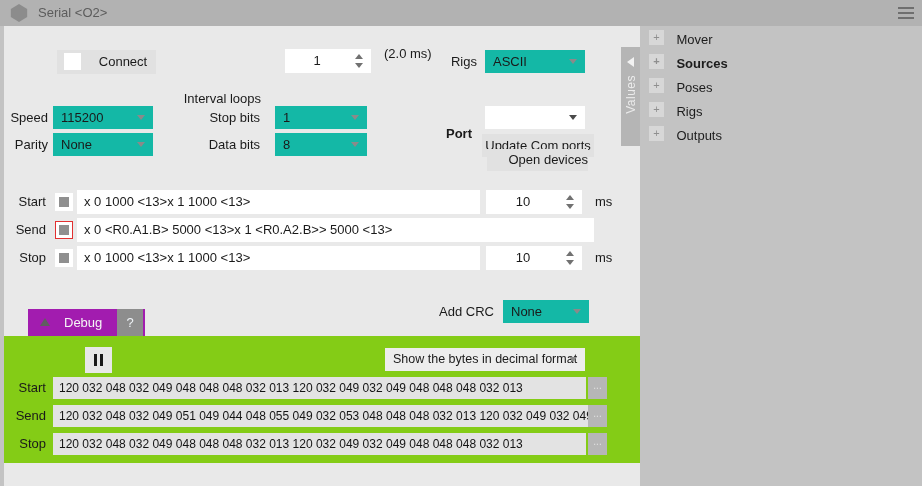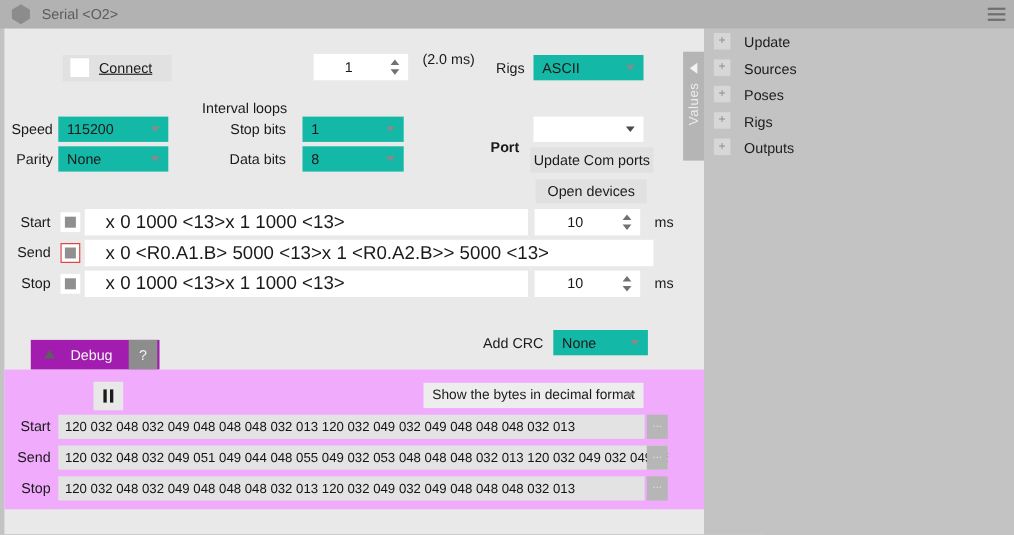--- a/index.html
+++ b/index.html
@@ -18,42 +18,42 @@
 
   .label{position:absolute;font-size:13px;color:#1a1a1a;height:16px;line-height:16px;}
   .r{text-align:right;}
 
   .btn{position:absolute;background:#e1e1e1;font-size:13px;color:#1a1a1a;text-align:center;cursor:pointer;}
   .select{position:absolute;height:23px;background:#14b8a6;font-size:13px;color:#1a1a1a;line-height:23px;padding-left:8px;cursor:pointer;white-space:nowrap;overflow:hidden;}
   .select .dd{position:absolute;right:8px;top:9px;width:0;height:0;border-left:4px solid transparent;border-right:4px solid transparent;border-top:5px solid #8a8a8a;}
   .select.white{background:#fff;}
   .select.white .dd{border-top-color:#4a4a4a;}
 
-  .input{position:absolute;height:24px;background:#fff;font-size:17px;color:#1a1a1a;line-height:24px;padding-left:19px;white-space:nowrap;overflow:hidden;}
+  .input{position:absolute;height:24px;background:#fff;font-size:13px;color:#1a1a1a;line-height:24px;padding-left:7px;white-space:nowrap;overflow:hidden;}
 
   .spinner{position:absolute;height:24px;background:#fff;}
   .spinner .val{position:absolute;left:0;right:22px;top:0;height:100%;text-align:center;font-size:13px;color:#1a1a1a;line-height:24px;}
   .sp-up{position:absolute;right:8px;top:5px;width:0;height:0;border-left:4px solid transparent;border-right:4px solid transparent;border-bottom:5px solid #717171;cursor:pointer;}
   .sp-dn{position:absolute;right:8px;bottom:5px;width:0;height:0;border-left:4px solid transparent;border-right:4px solid transparent;border-top:5px solid #717171;cursor:pointer;}
 
   .checkbox{position:absolute;width:18px;height:18px;background:#fff;cursor:pointer;}
   .checkbox .inner{position:absolute;left:4px;top:4px;width:10px;height:10px;background:#8f8f8f;}
   .checkbox.selected{border:1px solid #e23030;}
   .checkbox.selected .inner{left:3px;top:3px;}
 
   
-  #connect-btn{left:53px;top:24px;width:99px;height:24px;text-align:left;line-height:24px;padding-left:33px;text-decoration:underline;}
+  #connect-btn{left:53px;top:24px;width:99px;height:24px;text-align:center;line-height:24px;padding-left:33px;}
   #connect-box{position:absolute;left:7px;top:3px;width:17px;height:17px;background:#fff;}
 
   
   #debug-tab{position:absolute;left:24px;top:283px;width:117px;height:27px;background:#a21caf;cursor:pointer;}
   #debug-collapse{position:absolute;left:12px;top:9px;width:0;height:0;border-left:5px solid transparent;border-right:5px solid transparent;border-bottom:8px solid #5f5f5f;}
   #debug-tab-label{position:absolute;left:36px;top:0;height:27px;line-height:27px;font-size:13px;color:#f5f5f5;}
   #debug-help{position:absolute;right:2px;top:0;width:26px;height:27px;background:#8d8d8d;color:#eef2f6;font-size:13px;text-align:center;line-height:27px;cursor:pointer;}
-  #debug-panel{position:absolute;left:0;top:310px;width:636px;height:127px;background:#f0abfc;}
+  #debug-panel{position:absolute;left:0;top:310px;width:636px;height:127px;background:#84cc16;}
   #pause-btn{position:absolute;left:81px;top:11px;width:27px;height:26px;background:#e8e8e8;cursor:pointer;}
   #pause-btn .bar{position:absolute;top:7px;width:3px;height:12px;background:#1a1a1a;}
   #pause-btn .b1{left:9px;} #pause-btn .b2{left:15px;}
   .dbg-field{position:absolute;height:22px;background:#e3e3e3;font-size:12px;color:#141414;line-height:22px;padding-left:6px;white-space:nowrap;overflow:hidden;}
   .more-btn{position:absolute;width:19px;height:22px;background:#b6b6b6;color:#e0e0e0;font-size:10px;text-align:center;line-height:18px;cursor:pointer;}
 
   
   #values-tab{position:absolute;left:621px;top:47px;width:20px;height:99px;background:#b5b5b5;cursor:pointer;}
   #values-arrow{position:absolute;left:6px;top:10px;width:0;height:0;border-top:5px solid transparent;border-bottom:5px solid transparent;border-right:7px solid #f2f2f2;}
   #values-label{position:absolute;left:3px;top:28px;writing-mode:vertical-rl;transform:rotate(180deg);font-size:12px;color:#ececec;letter-spacing:.5px;}
@@ -121,21 +121,21 @@
       <span>None</span>
       <span class="dd"></span>
     </div>
     <div class="label r" style="left:198px;top:111px;width:58px;">Data bits</div>
     <div class="select" style="left:271px;top:107px;width:92px;">
       <span>8</span>
       <span class="dd"></span>
     </div>
     <div class="btn" style="left:478px;top:108px;width:112px;height:23px;line-height:23px;">Update Com ports</div>
 
-    <div class="btn" style="left:483px;top:137px;width:101px;height:22px;line-height:22px;">Open devices</div>
+    <div class="btn" style="left:483px;top:123px;width:101px;height:22px;line-height:22px;text-align:right;">Open devices</div>
 
     <div class="label r" style="left:0;top:168px;width:42px;">Start</div>
     <div class="checkbox" style="left:51px;top:167px;">
         <div class="inner"></div>
       </div>
     <div class="input" style="left:73px;top:164px;width:403px;">x 0 1000 &lt;13&gt;x 1 1000 &lt;13&gt;</div>
     <div class="spinner" style="left:482px;top:164px;width:96px;">
       <div class="val">10</div>
       <div class="sp-up"></div>
       <div class="sp-dn"></div>
@@ -197,23 +197,23 @@
   </div>
 
   <div id="values-tab">
     <div id="values-arrow"></div>
     <div id="values-label">Values</div>
   </div>
 
   <div id="right-panel">
     <div class="tree-row" style="top:4px;">
       <span class="tree-plus">+</span>
-      <span class="tree-label">Update</span>
-    </div>
-    <div class="tree-row" style="top:28px;">
+      <span class="tree-label">Mover</span>
+    </div>
+    <div class="tree-row" style="top:28px;font-weight:bold;">
       <span class="tree-plus">+</span>
       <span class="tree-label">Sources</span>
     </div>
     <div class="tree-row" style="top:52px;">
       <span class="tree-plus">+</span>
       <span class="tree-label">Poses</span>
     </div>
     <div class="tree-row" style="top:76px;">
       <span class="tree-plus">+</span>
       <span class="tree-label">Rigs</span>

